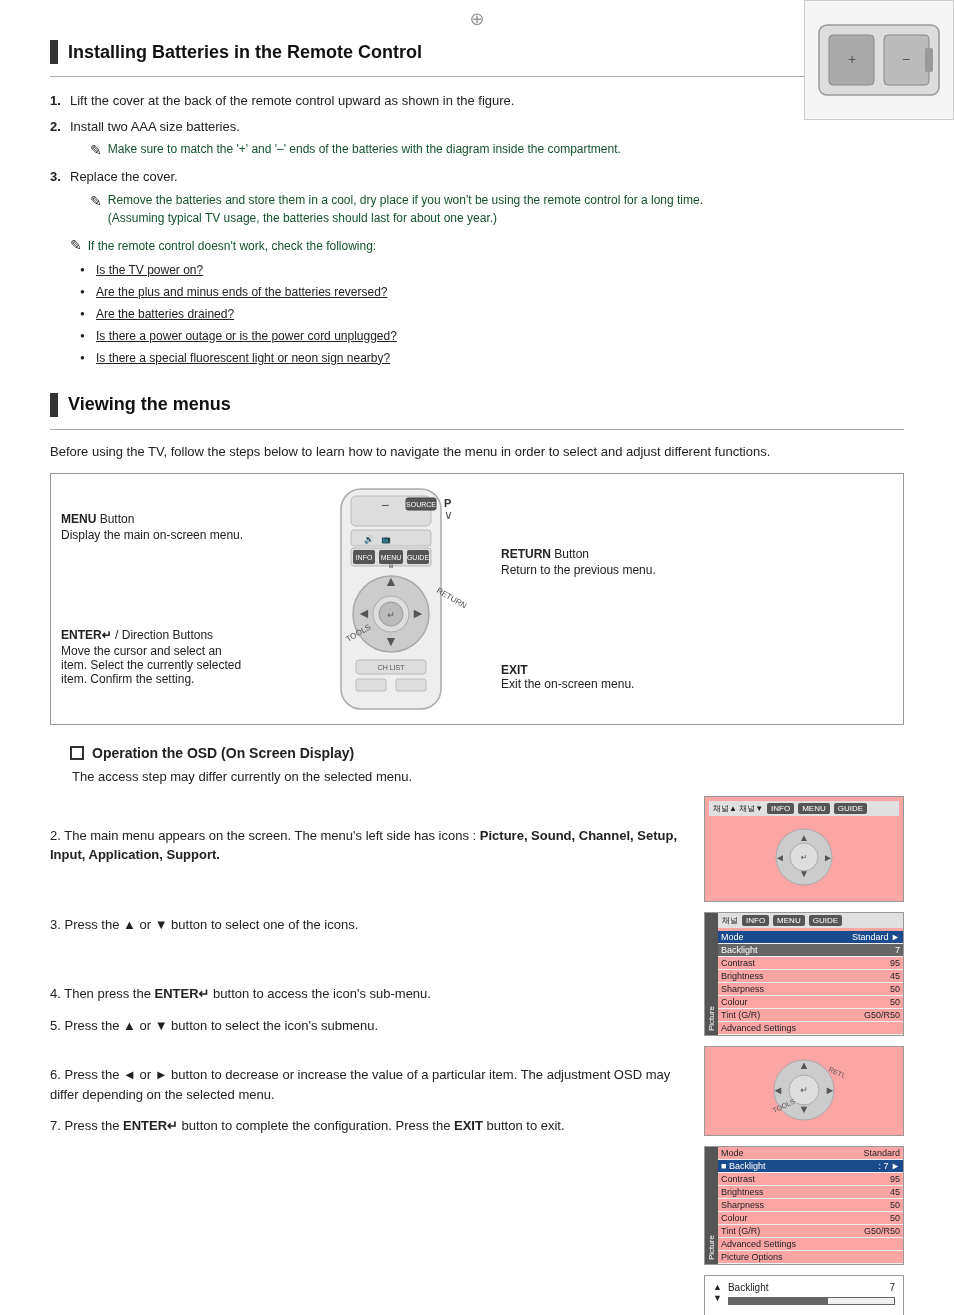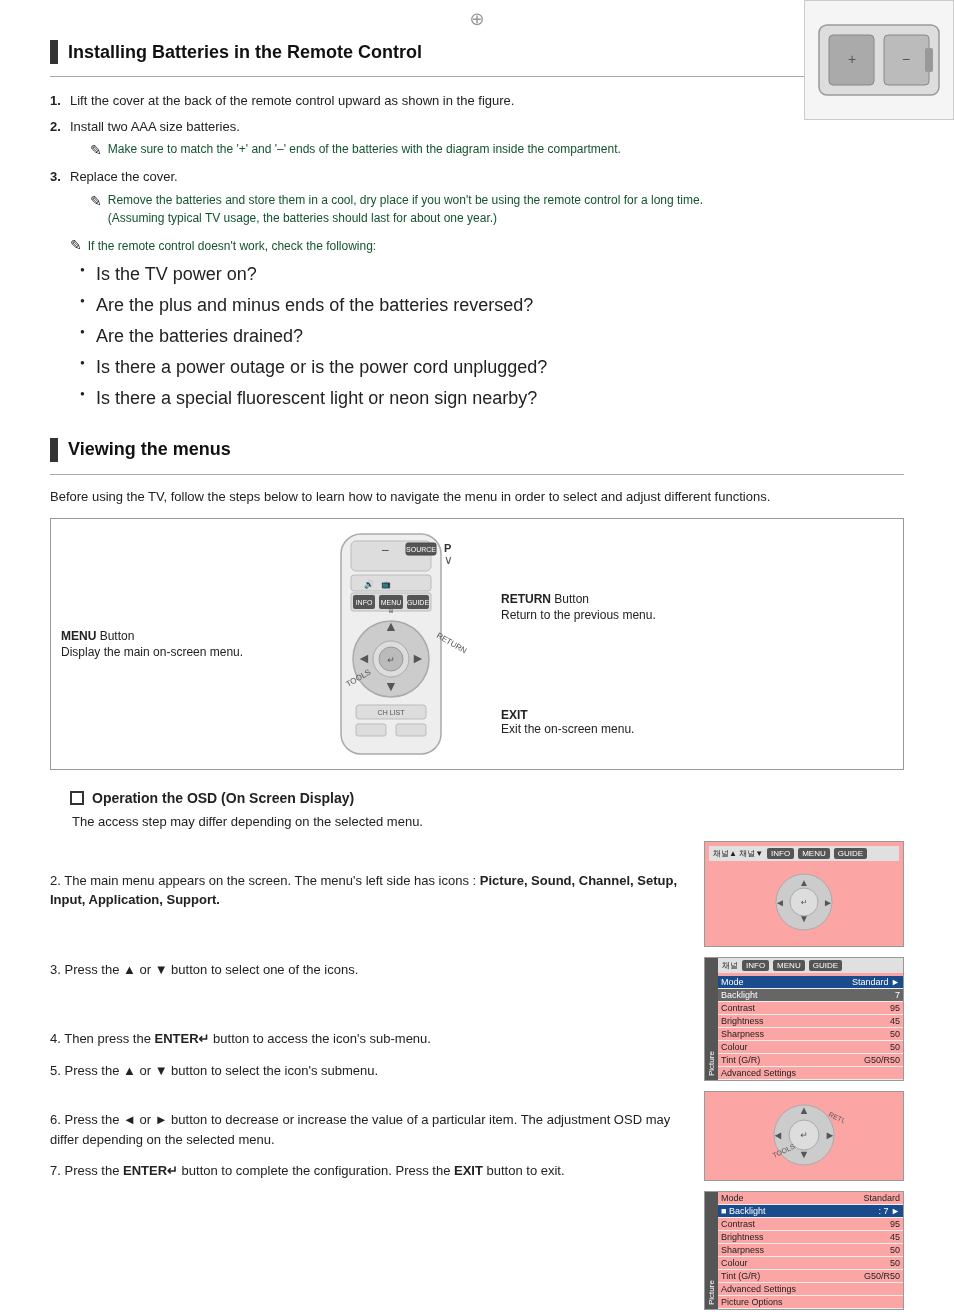--- a/index.html
+++ b/index.html
@@ -79,22 +79,23 @@
     
     .bullet-list {
       list-style: none;
       padding-left: 30px;
       margin-top: 6px;
     }
     .bullet-list li {
       position: relative;
       padding-left: 16px;
       margin-bottom: 4px;
-      font-size: 18px;
+      font-size: 12px;
       line-height: 1.5;
+      text-decoration: underline;
     }
     .bullet-list li::before {
       content: '●';
       font-size: 8px;
       position: absolute;
       left: 0;
       top: 3px;
     }
     .remote-image-box {
       width: 150px;
@@ -327,20 +328,26 @@
 
   <p style="font-size:13px;margin-bottom:12px;">Before using the TV, follow the steps below to learn how to navigate the menu in order to select and adjust different functions.</p>
 
   <div class="menu-diagram-container">
 
     <div style="display:flex;flex-direction:column;justify-content:space-around;width:230px;padding-right:10px;">
       <div>
         <div style="font-size:12px;font-weight:normal;margin-bottom:2px;"><strong>MENU</strong> <span>Button</span></div>
         <div style="font-size:12px;">Display the main on-screen menu.</div>
       </div>
+      <div style="margin-top:30px;">
+        <div style="font-size:12px;margin-bottom:2px;"><strong>ENTER↵</strong> <span>/ Direction Buttons</span></div>
+        <div style="font-size:12px;">Move the cursor and select an</div>
+        <div style="font-size:12px;">item. Select the currently selected</div>
+        <div style="font-size:12px;">item. Confirm the setting.</div>
+      </div>
     </div>
 
     <div style="width:200px;flex-shrink:0;display:flex;align-items:center;justify-content:center;">
       <svg width="190" height="230" viewBox="0 0 190 230">
 
         <rect x="45" y="5" width="100" height="220" rx="20" fill="#eee" stroke="#aaa" stroke-width="1.5"></rect>
 
         <rect x="55" y="12" width="80" height="30" rx="5" fill="#ddd" stroke="#bbb"></rect>
 
         <rect x="110" y="14" width="30" height="12" rx="2" fill="#555" stroke="#444"></rect>
@@ -397,21 +404,21 @@
         <div style="font-size:12px;">Exit the on-screen menu.</div>
       </div>
     </div>
   </div>
 
   <div class="osd-section">
     <div class="osd-title-row">
       <div class="checkbox-icon"></div>
       <span class="osd-title">Operation the OSD (On Screen Display)</span>
     </div>
-    <p style="font-size:13px;margin-bottom:12px;padding-left:22px;">The access step may differ depending on the selected menu.</p>
+    <p style="font-size:13px;margin-bottom:12px;padding-left:22px;">The access step may differ currently on the selected menu.</p>
 
     <div class="osd-content">
       <div class="osd-steps">
 
 
         <div class="osd-step" style="margin-top:30px;">
           <span>2. </span>
           <span>The main menu appears on the screen. The menu's left side has icons : </span>
           <strong>Picture, Sound, Channel, Setup, Input, Application, Support.</strong>
         </div>

